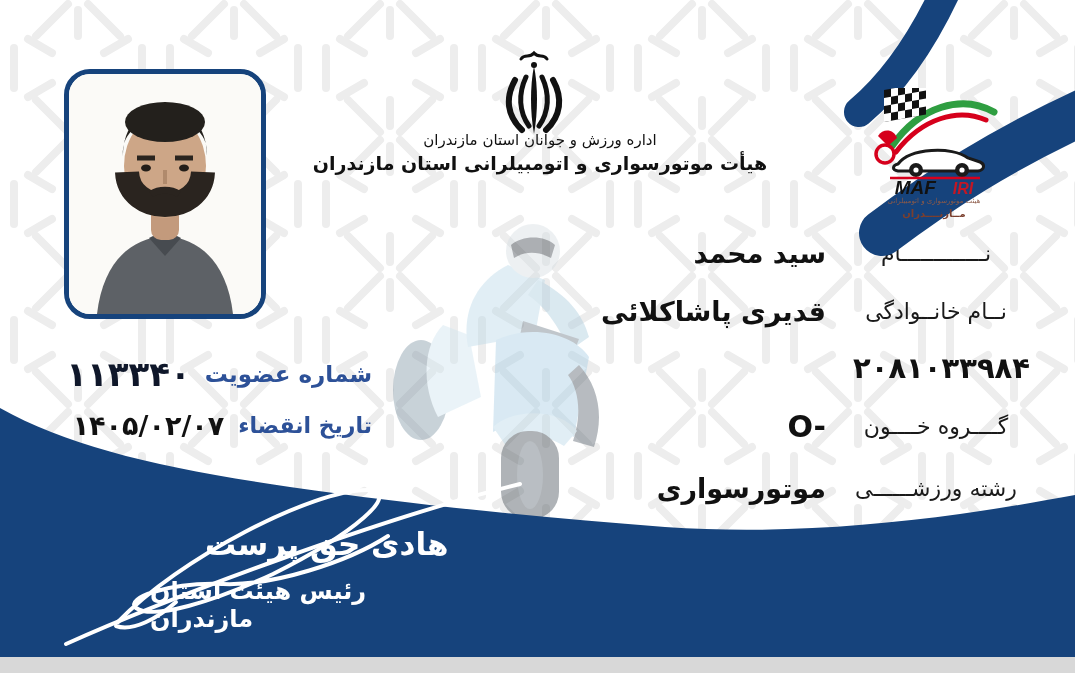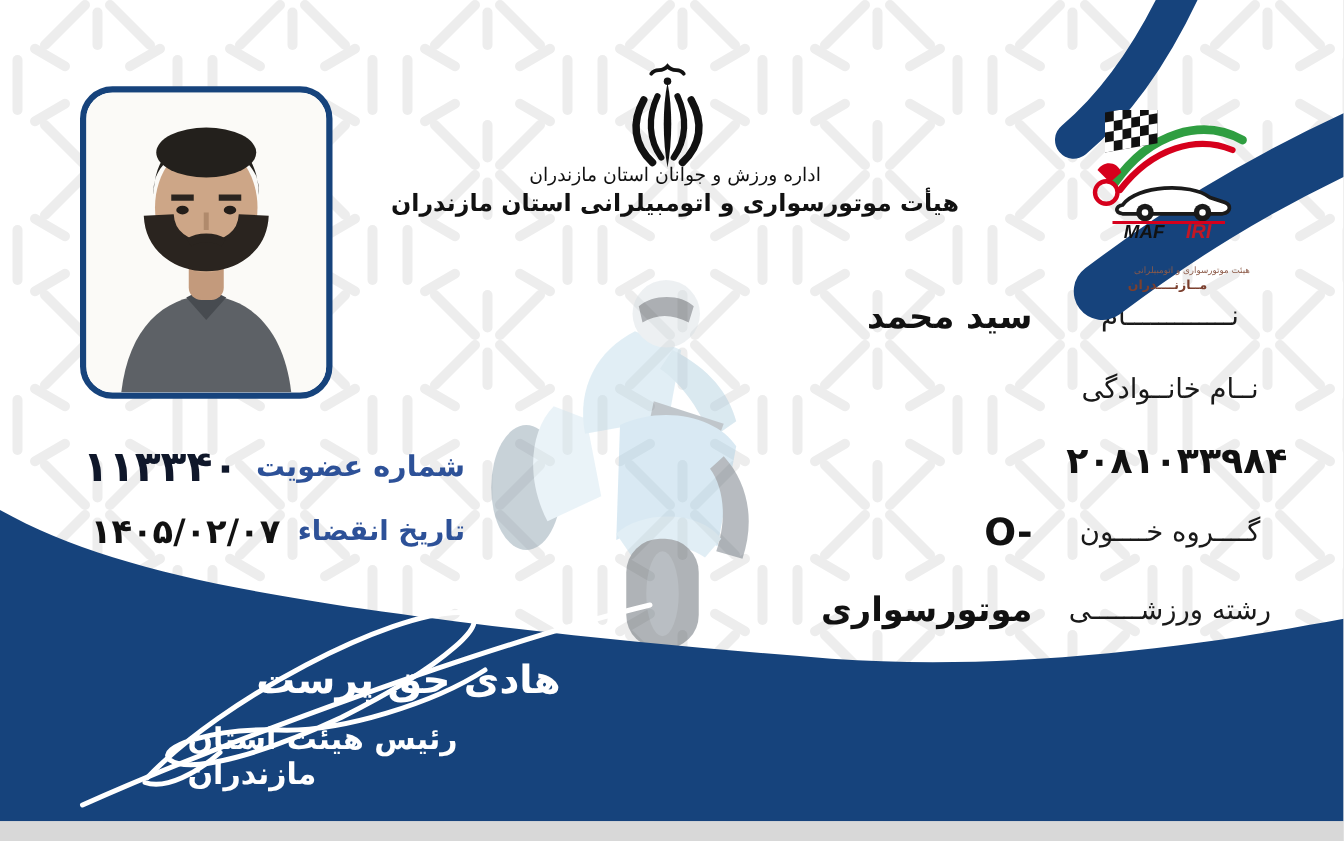--- a/index.html
+++ b/index.html
@@ -28,23 +28,23 @@
 
   
   .photo-frame{
     left:64px;top:69px;width:192px;height:240px;z-index:3;
     border:5px solid #16437c;border-radius:26px;background:#fbfaf7;overflow:hidden;
   }
 
   
   .maf-logo{left:868px;top:88px;width:132px;z-index:3;text-align:center;}
   .maf-wordmark{margin-top:-2px;font-family:"Liberation Sans",sans-serif;font-style:italic;font-weight:bold;line-height:1;}
-  .maf-txt{font-size:15px;color:#111;letter-spacing:0;}
+  .maf-txt{font-size:19px;color:#111;letter-spacing:0;}
   .iri-txt{font-size:16px;color:#c41724;margin-left:17px;}
-  .maf-sub{font-size:7px;color:#8c5a48;direction:rtl;margin-top:18px;white-space:nowrap;text-align:right;}
+  .maf-sub{font-size:7px;color:#8c5a48;direction:rtl;margin-top:0;white-space:nowrap;}
   .maf-region{font-size:10px;font-weight:bold;color:#7b3f2e;direction:rtl;margin-top:3px;}
 
   
   .fields{left:0;top:0;z-index:3;}
   .field-row{position:absolute;right:45px;height:44px;display:flex;align-items:center;direction:rtl;gap:16px;}
   .field-label{width:188px;font-size:22px;color:#1a1a1a;white-space:nowrap;text-align:center;}
   .field-value{font-size:27px;font-weight:bold;color:#111;white-space:nowrap;}
   .ltr{direction:ltr;unicode-bidi:embed;}
   .row-code .field-value{font-size:29px;letter-spacing:1px;}
   .row-blood .field-value{font-size:30px;}
@@ -186,20 +186,21 @@
     <div class="maf-region">مــازنــــدران</div>
   </div>
 
   <div class="fields">
     <div class="field-row" style="top:231px;">
       <span class="field-label">نـــــــــــــام</span>
       <span class="field-value">سید محمد</span>
     </div>
     <div class="field-row" style="top:289px;">
       <span class="field-label">نــام خانــوادگی</span>
+      <span class="field-value">قدیری پاشاکلائی</span>
     </div>
     <div class="field-row row-code" style="top:346px;">
       <span class="field-value ltr">۲۰۸۱۰۳۳۹۸۴</span>
     </div>
     <div class="field-row row-blood" style="top:404px;">
       <span class="field-label">گــــروه خــــون</span>
       <span class="field-value ltr">O-</span>
     </div>
     <div class="field-row" style="top:466px;">
       <span class="field-label">رشته ورزشــــــی</span>

